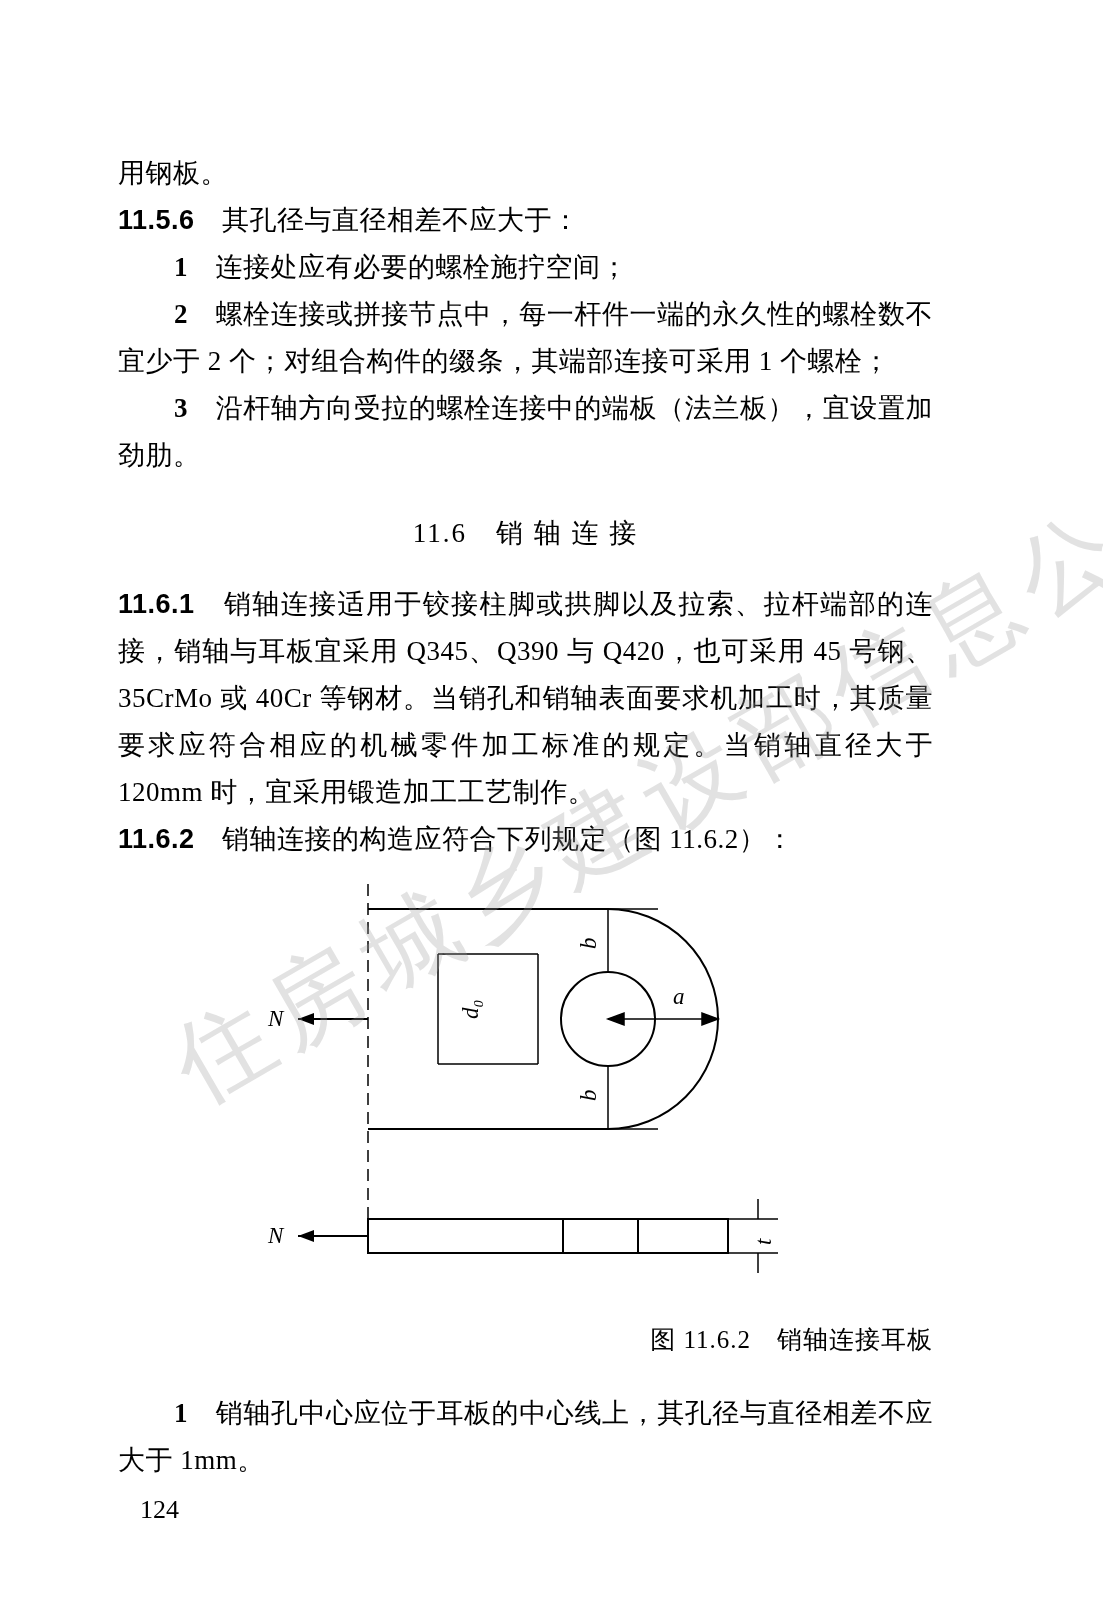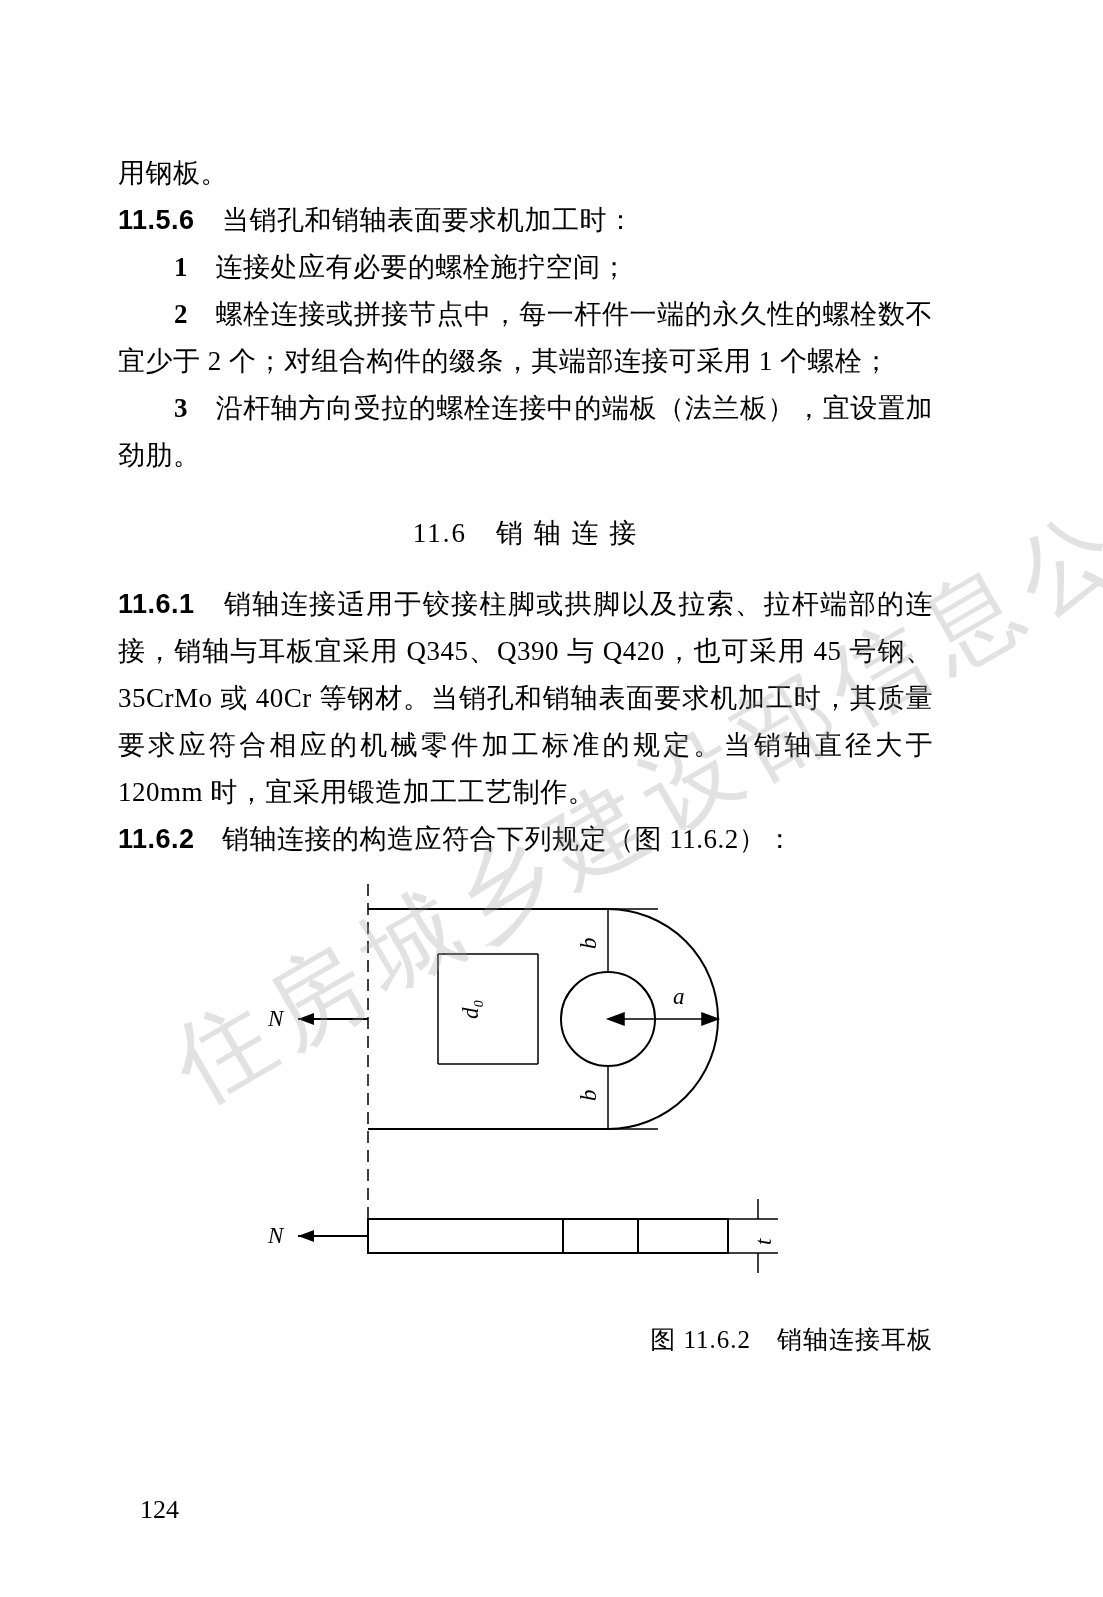--- a/index.html
+++ b/index.html
@@ -96,21 +96,21 @@
 </style>
 </head>
 <body>
 
 <div class="page">
 
   <div class="content">
 
     <p class="para">用钢板。</p>
 
-    <p class="para"><span class="bold-num">11.5.6</span><span>　</span><span>当销孔和销轴表面要求机加工时：</span></p>
+    <p class="para"><span class="bold-num">11.5.6</span><span>　</span><span>其孔径与直径相差不应大于：</span></p>
 
     <p class="para item-para"><span class="item-num">1</span><span>　</span><span>连接处应有必要的螺栓施拧空间；</span></p>
 
     <p class="para item-para"><span class="item-num">2</span><span>　</span><span>螺栓连接或拼接节点中，每一杆件一端的永久性的螺栓数不宜少于 2 个；对组合构件的缀条，其端部连接可采用 1 个螺栓；</span></p>
 
     <p class="para item-para"><span class="item-num">3</span><span>　</span><span>沿杆轴方向受拉的螺栓连接中的端板（法兰板），宜设置加劲肋。</span></p>
 
     <div class="section-title"><span>11.6</span><span>　</span><span>销 轴 连 接</span></div>
 
     <p class="para"><span class="bold-num">11.6.1</span><span>　</span><span>销轴连接适用于铰接柱脚或拱脚以及拉索、拉杆端部的连接，销轴与耳板宜采用 Q345、Q390 与 Q420，也可采用 45 号钢、35CrMo 或 40Cr 等钢材。当销孔和销轴表面要求机加工时，其质量要求应符合相应的机械零件加工标准的规定。当销轴直径大于 120mm 时，宜采用锻造加工工艺制作。</span></p>
@@ -183,20 +183,21 @@
           <line x1="610" y1="374" x2="660" y2="374"></line>
           <line x1="640" y1="320" x2="640" y2="340"></line>
           <line x1="640" y1="374" x2="640" y2="394"></line>
         </g>
         <text class="svg-italic" x="653" y="366" transform="rotate(-90 653 366)">t</text>
       </svg>
     </div>
 
     <div class="fig-caption">图 11.6.2　销轴连接耳板</div>
 
+    <p class="para item-para" style="margin-top:34px"><span class="item-num">1</span><span>　</span><span>销轴孔中心应位于耳板的中心线上，其孔径与直径相差不应大于 1mm。</span></p>
 
 
   </div>
 
   <div class="watermark">
     <div class="wm-text wm1">住房城乡建设部信息公开浏览专用</div>
   </div>
 
   <div class="page-num">124</div>
 

